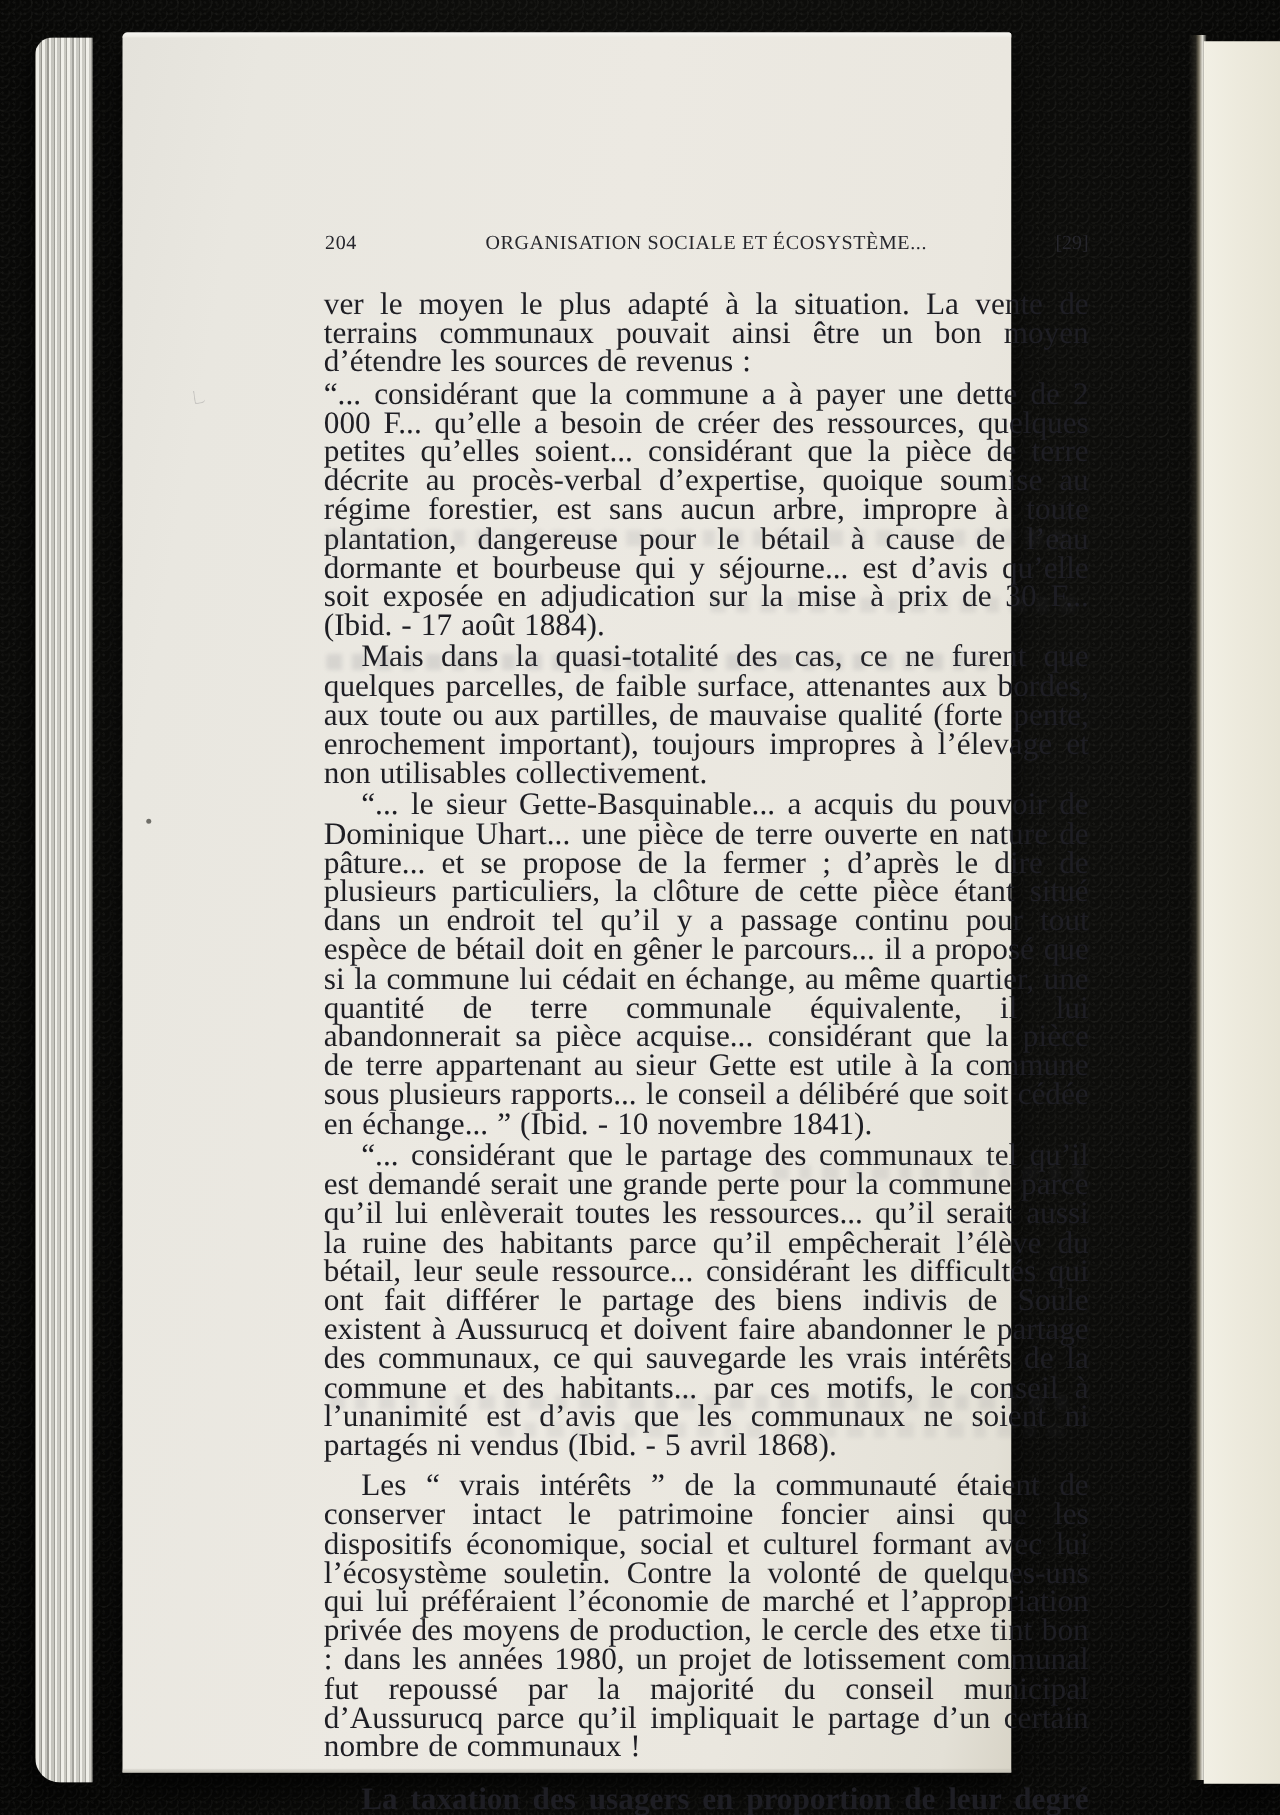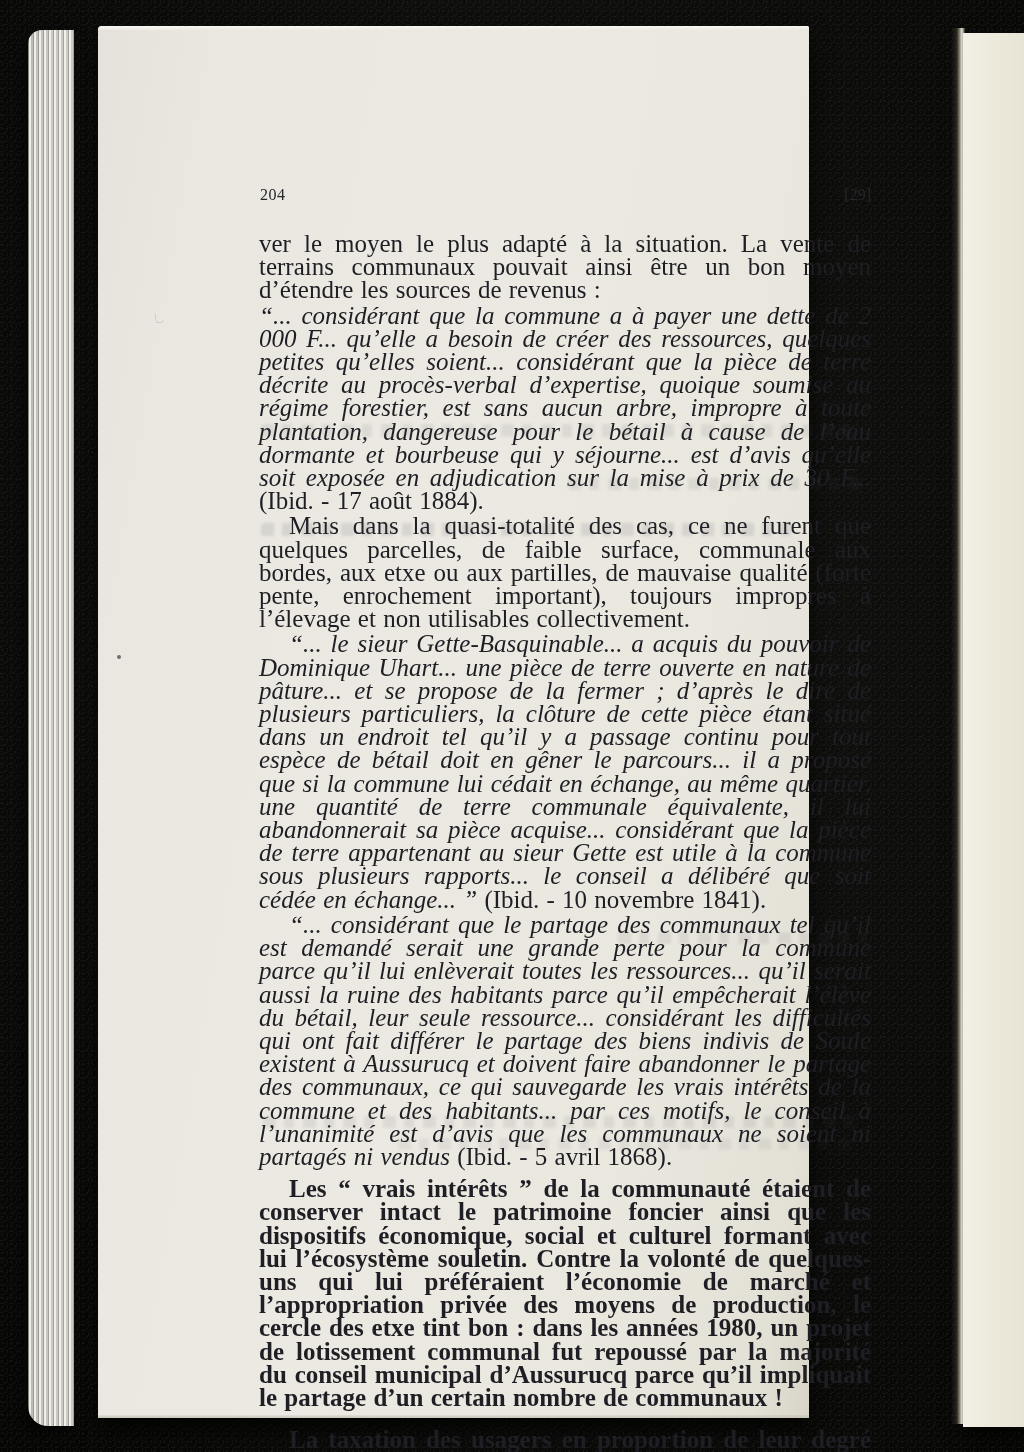--- a/index.html
+++ b/index.html
@@ -48,23 +48,23 @@
     letter-spacing:0.5px;white-space:nowrap;}
   .pref{position:absolute;right:0;top:0;}
 
   
   .text{position:absolute;left:161px;top:206px;width:612px;
     font-size:25px;line-height:23.2px;color:#1e1e24;text-align:justify;
     word-spacing:1px;}
   .para{margin:0;padding:0;}
   .para + .para{margin-top:2px;}
   .ind{text-indent:30px;}
-  .quote .it{font-style:italic;}
+  .quote .it{}
   .cite{font-style:normal;}
-  .sp1{margin-top:9px !important;font-weight:bold;}
+  .sp1{margin-top:9px !important;}
   .sp2{margin-top:19px !important;font-weight:bold;}
 
   
   .bleed{position:absolute;opacity:0.09;filter:blur(1.6px);border-radius:3px;pointer-events:none;
     background:repeating-linear-gradient(90deg,#4a4a58 0 13px,transparent 13px 21px,#4a4a58 21px 31px,transparent 31px 40px);}
   .b1{left:163px;top:398px;width:600px;height:13px;}
   .b2{left:470px;top:452px;width:300px;height:12px;}
   .b3{left:163px;top:497px;width:530px;height:13px;opacity:0.12;}
   .b4{left:520px;top:906px;width:250px;height:12px;}
   .b5{left:165px;top:1090px;width:600px;height:12px;}
@@ -81,29 +81,30 @@
 
 <div class="photo">
 
   <div class="stack"></div>
 
   <div class="page">
     <div class="edge-top"></div>
 
     <div class="header">
       <span class="pnum">204</span>
+      <span class="rtitle">ORGANISATION SOCIALE ET ÉCOSYSTÈME...</span>
       <span class="pref">[29]</span>
     </div>
 
     <div class="text">
       <p class="para"><span>ver le moyen le plus adapté à la situation. La vente de terrains communaux pouvait ainsi être un bon moyen d’étendre les sources de revenus :</span></p>
 
       <p class="para quote"><span class="it">“... considérant que la commune a à payer une dette de 2 000 F... qu’elle a besoin de créer des ressources, quelques petites qu’elles soient... considérant que la pièce de terre décrite au procès-verbal d’expertise, quoique soumise au régime forestier, est sans aucun arbre, impropre à toute plantation, dangereuse pour le bétail à cause de l’eau dormante et bourbeuse qui y séjourne... est d’avis qu’elle soit exposée en adjudication sur la mise à prix de 30 F... </span><span class="cite">(Ibid. - 17 août 1884).</span></p>
 
-      <p class="para ind"><span>Mais dans la quasi-totalité des cas, ce ne furent que quelques parcelles, de faible surface, communale aux bordes, aux etxe ou aux partilles, de mauvaise qualité (forte pente, enrochement important), toujours impropres à l’élevage et non utilisables collectivement.</span></p>
+      <p class="para ind"><span>Mais dans la quasi-totalité des cas, ce ne furent que quelques parcelles, de faible surface, attenantes aux bordes, aux toute ou aux partilles, de mauvaise qualité (forte pente, enrochement important), toujours impropres à l’élevage et non utilisables collectivement.</span></p>
 
       <p class="para quote ind"><span class="it">“... le sieur Gette-Basquinable... a acquis du pouvoir de Dominique Uhart... une pièce de terre ouverte en nature de pâture... et se propose de la fermer ; d’après le dire de plusieurs particuliers, la clôture de cette pièce étant situé dans un endroit tel qu’il y a passage continu pour tout espèce de bétail doit en gêner le parcours... il a proposé que si la commune lui cédait en échange, au même quartier, une quantité de terre communale équivalente, il lui abandonnerait sa pièce acquise... considérant que la pièce de terre appartenant au sieur Gette est utile à la commune sous plusieurs rapports... le conseil a délibéré que soit cédée en échange... ” </span><span class="cite">(Ibid. - 10 novembre 1841).</span></p>
 
       <p class="para quote ind"><span class="it">“... considérant que le partage des communaux tel qu’il est demandé serait une grande perte pour la commune parce qu’il lui enlèverait toutes les ressources... qu’il serait aussi la ruine des habitants parce qu’il empêcherait l’élève du bétail, leur seule ressource... considérant les difficultés qui ont fait différer le partage des biens indivis de Soule existent à Aussurucq et doivent faire abandonner le partage des communaux, ce qui sauvegarde les vrais intérêts de la commune et des habitants... par ces motifs, le conseil à l’unanimité est d’avis que les communaux ne soient ni partagés ni vendus </span><span class="cite">(Ibid. - 5 avril 1868).</span></p>
 
       <p class="para ind sp1"><span>Les “ vrais intérêts ” de la communauté étaient de conserver intact le patrimoine foncier ainsi que les dispositifs économique, social et culturel formant avec lui l’écosystème souletin. Contre la volonté de quelques-uns qui lui préféraient l’économie de marché et l’appropriation privée des moyens de production, le cercle des etxe tint bon : dans les années 1980, un projet de lotissement communal fut repoussé par la majorité du conseil municipal d’Aussurucq parce qu’il impliquait le partage d’un certain nombre de communaux !</span></p>
 
       <p class="para ind sp2"><span>La taxation des usagers en proportion de leur degré de jouissance se révélait donc le plus sûr moyen de jouer le jeu de l’Etat, quitte même à en accepter une taxation des chiens (Annexe 2) ! Elle permettait surtout de légaliser par l’imposition des revenus l’indivision des terres, de préserver l’intégrité du patrimoine en taxant ses exploitants, de contrôler tous les</span></p>
     </div>
 

